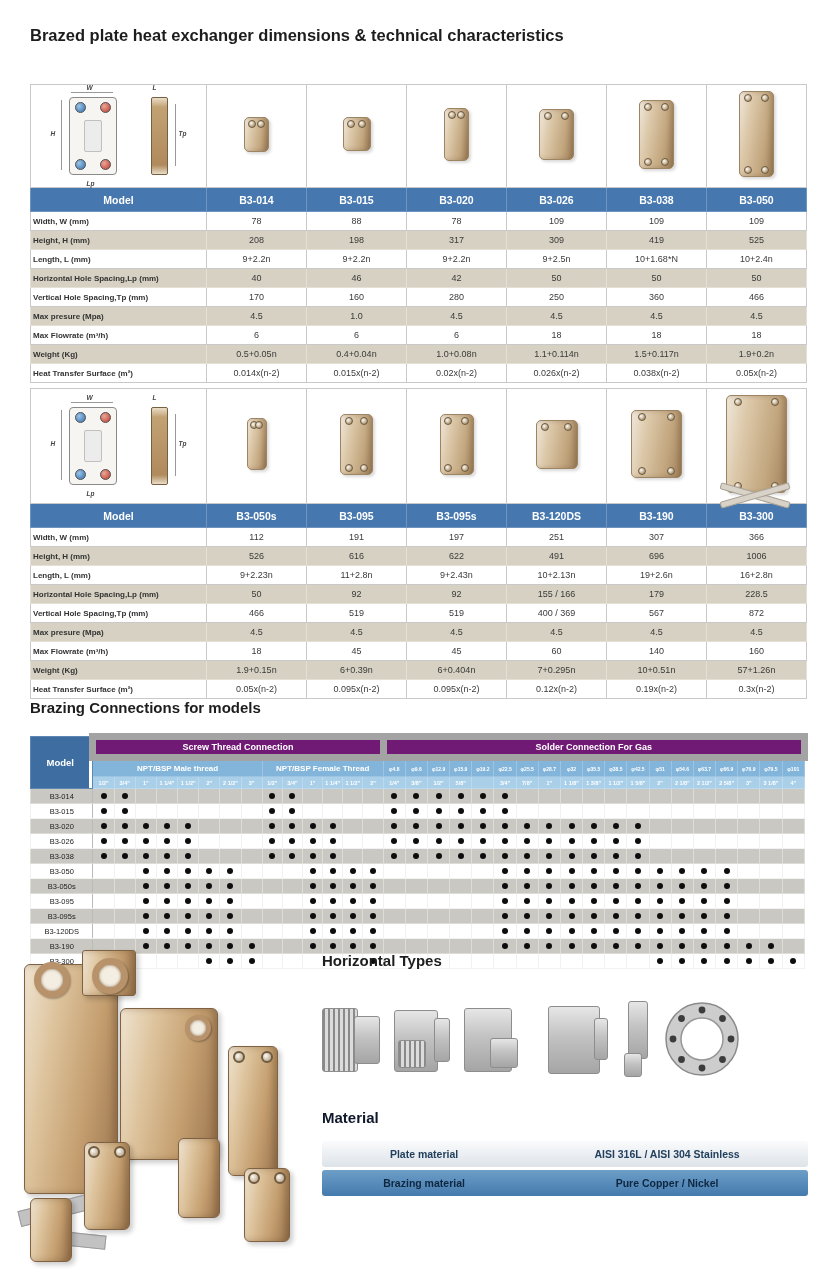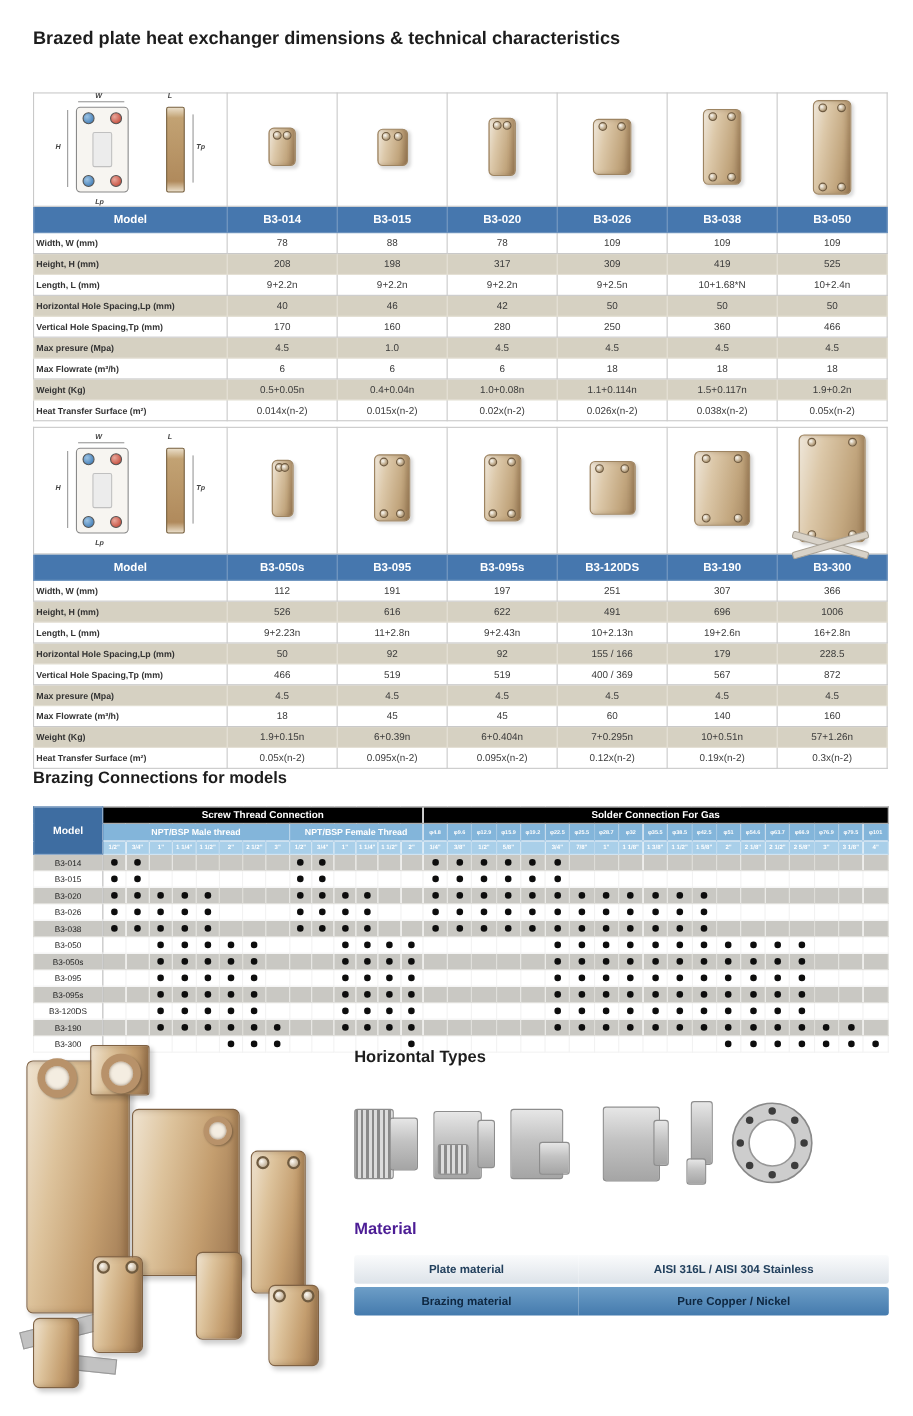--- a/index.html
+++ b/index.html
@@ -46,21 +46,21 @@
           border-radius:2px;background:linear-gradient(180deg,#e9ddc8 0%,#c2a273 12%,#b08a5c 88%,#e9ddc8 100%);}
   .dl{position:absolute;font-size:6.5px;color:#444;font-style:italic;font-weight:bold;}
   .dimline{position:absolute;border-left:1px solid #999;width:0;}
   .dimtop{position:absolute;border-top:1px solid #999;height:0;}
 
   
   table.conn{position:absolute;left:30px;top:733px;width:778px;border-collapse:collapse;
              table-layout:fixed;border:1px solid #9a9a9a;}
   .conn th,.conn td{padding:0;overflow:hidden;white-space:nowrap;}
   .conn th.mhead{background:#3e6da1;color:#fff;font-size:9.5px;font-weight:bold;border:1px solid #5e87b3;}
-  .conn th.top{background:#000000;color:#fff;font-size:9px;font-weight:bold;height:14px;border:1px solid #a3a3a3;}
+  .conn th.top{background:#701a75;color:#fff;font-size:9px;font-weight:bold;height:14px;border:7px solid #a3a3a3;}
   .conn th.grp{background:#83b5da;color:#fff;font-size:8px;font-weight:bold;height:15px;border:1px solid #9dc4e2;}
   .conn th.phi{background:#83b5da;color:#fff;font-size:5px;height:15px;border:1px solid #9dc4e2;text-align:center;}
   .conn th.sz{background:#a9cfe9;color:#fff;font-size:5.5px;height:11px;border:1px solid #bcd9ee;text-align:center;}
   .conn td.mn{font-size:7.5px;color:#222;text-align:center;}
   .conn tr.rg td{background:#c9c8c3;border:1px solid #dddcd7;height:14px;}
   .conn tr.rw td{background:#fff;border:1px solid #f2f2f2;height:14px;}
   .conn td.mn{border-right:1px solid #bbb !important;}
   .dot{display:block;margin:3px auto;width:6px;height:6px;border-radius:50%;background:#0d0d0d;}
 
   
@@ -75,21 +75,21 @@
   .bracket{position:absolute;background:#c2c2c2;border:1px solid #9a9a9a;}
 
   #right-col{position:absolute;left:322px;top:952px;width:486px;}
   #ct-heading{font-size:15px;font-weight:bold;color:#1d1d1d;}
   #ct-row{margin-top:22px;height:96px;display:flex;align-items:center;gap:14px;}
   .ct{position:relative;flex:0 0 auto;}
   .ct-metal{background:linear-gradient(180deg,#e6e6e6 0%,#c2c2c2 45%,#a5a5a5 100%);
             border:1px solid #8d8d8d;border-radius:3px;}
   .threads{background:repeating-linear-gradient(90deg,#8a8a8a 0 2px,#dcdcdc 2px 5px);
            border:1px solid #8d8d8d;border-radius:3px;}
-  #mat-heading{font-size:15px;font-weight:bold;color:#4c1d95;margin-top:22px;}
+  #mat-heading{font-size:15px;font-weight:bold;color:#0f172a;margin-top:22px;}
   table#material{width:100%;margin-top:12px;border-collapse:separate;border-spacing:0 3px;}
   #material td{height:24px;font-size:10.5px;font-weight:bold;text-align:center;}
   #material td:first-child{width:42%;border-radius:3px 0 0 3px;}
   #material td:last-child{border-radius:0 3px 3px 0;}
   tr.mat0 td{background:linear-gradient(180deg,#fafbfc,#dde3e9);color:#23415e;}
   tr.mat1 td{background:linear-gradient(180deg,#9cc0de,#6d9ec7);color:#17344f;}
   tr.mat2 td{background:linear-gradient(180deg,#6d9ec7,#447aad);color:#0e2741;}
 </style>
 </head>
 <body>

